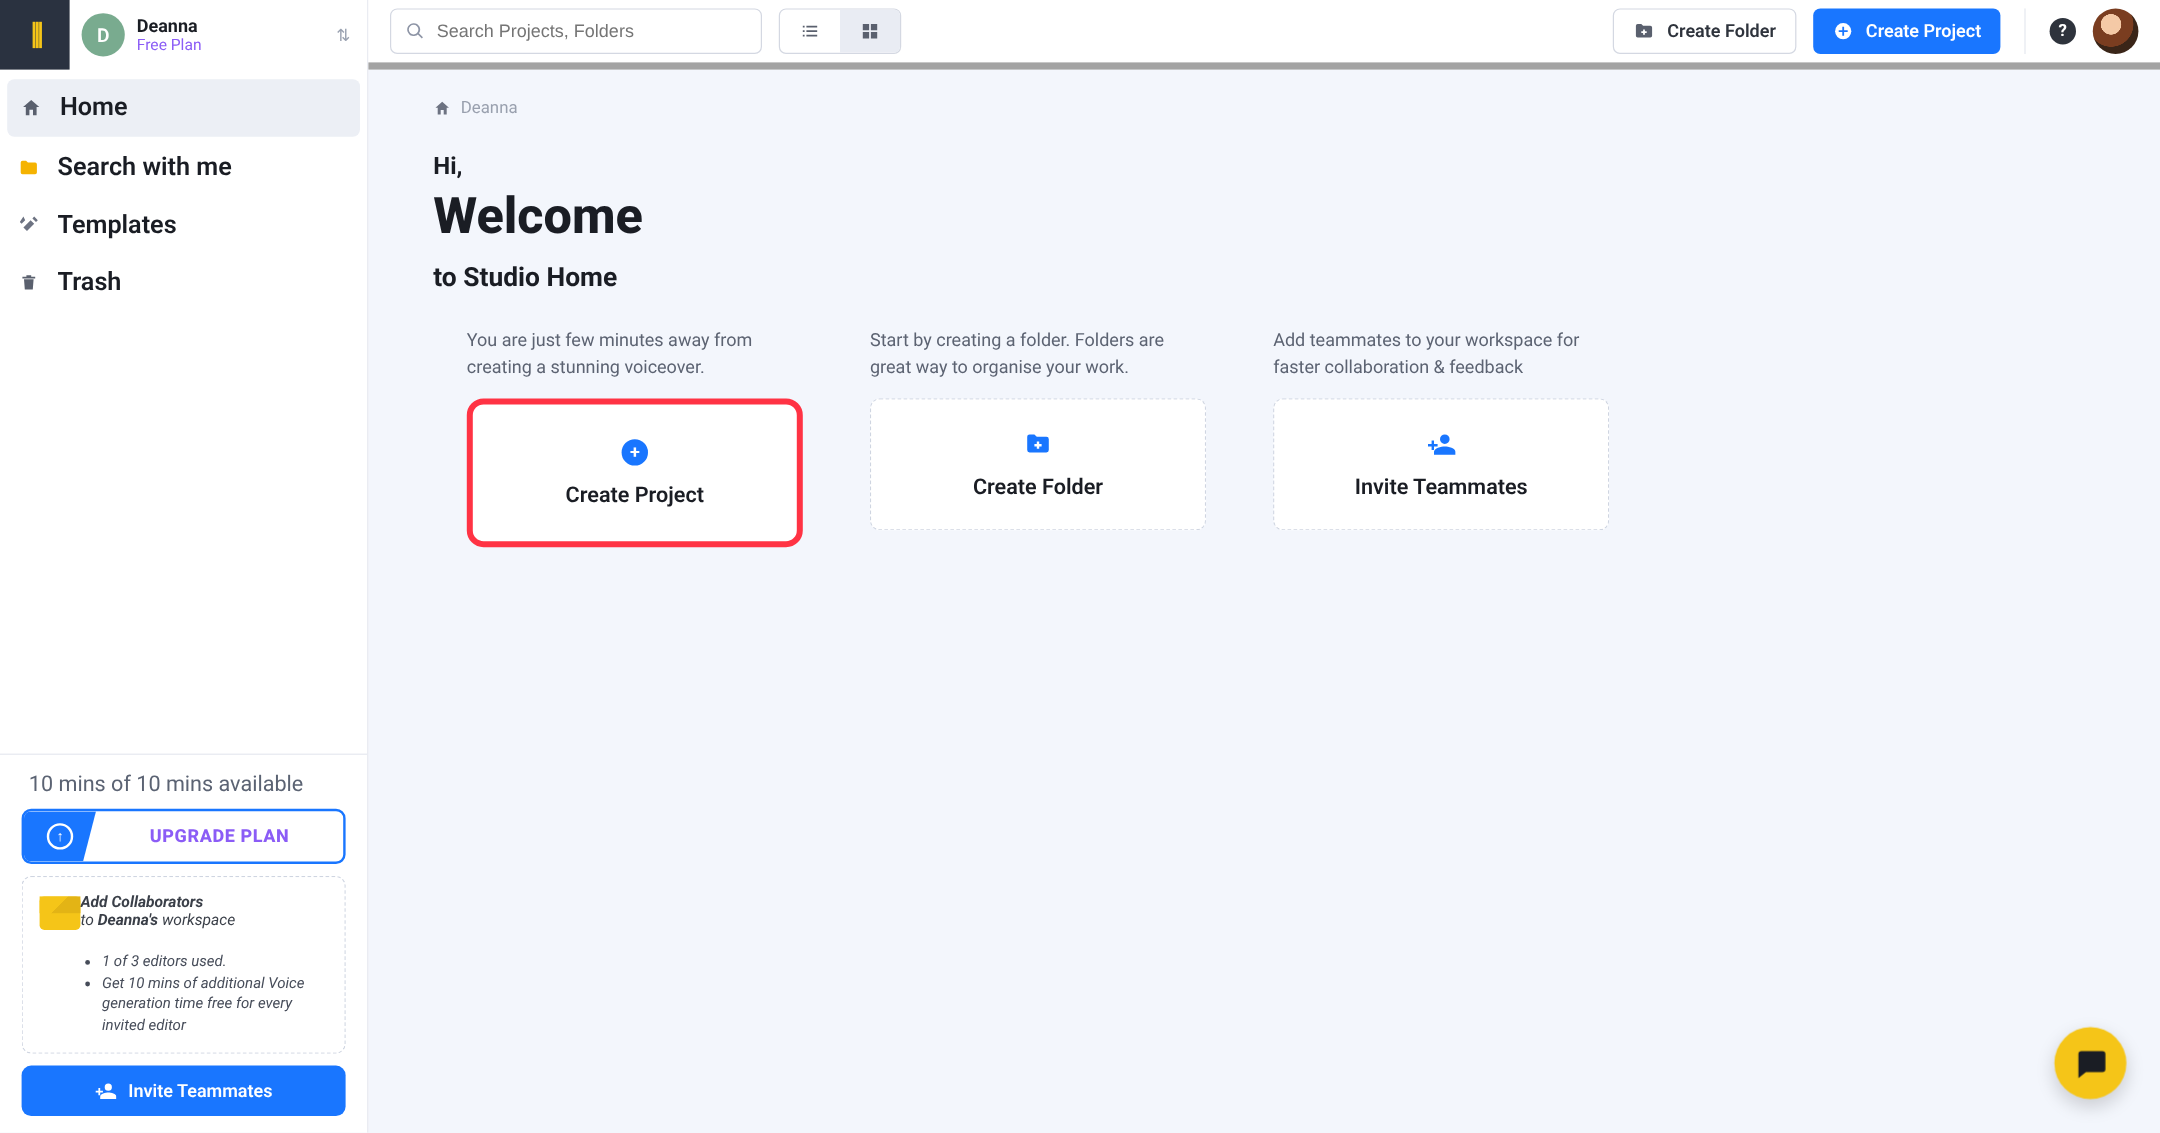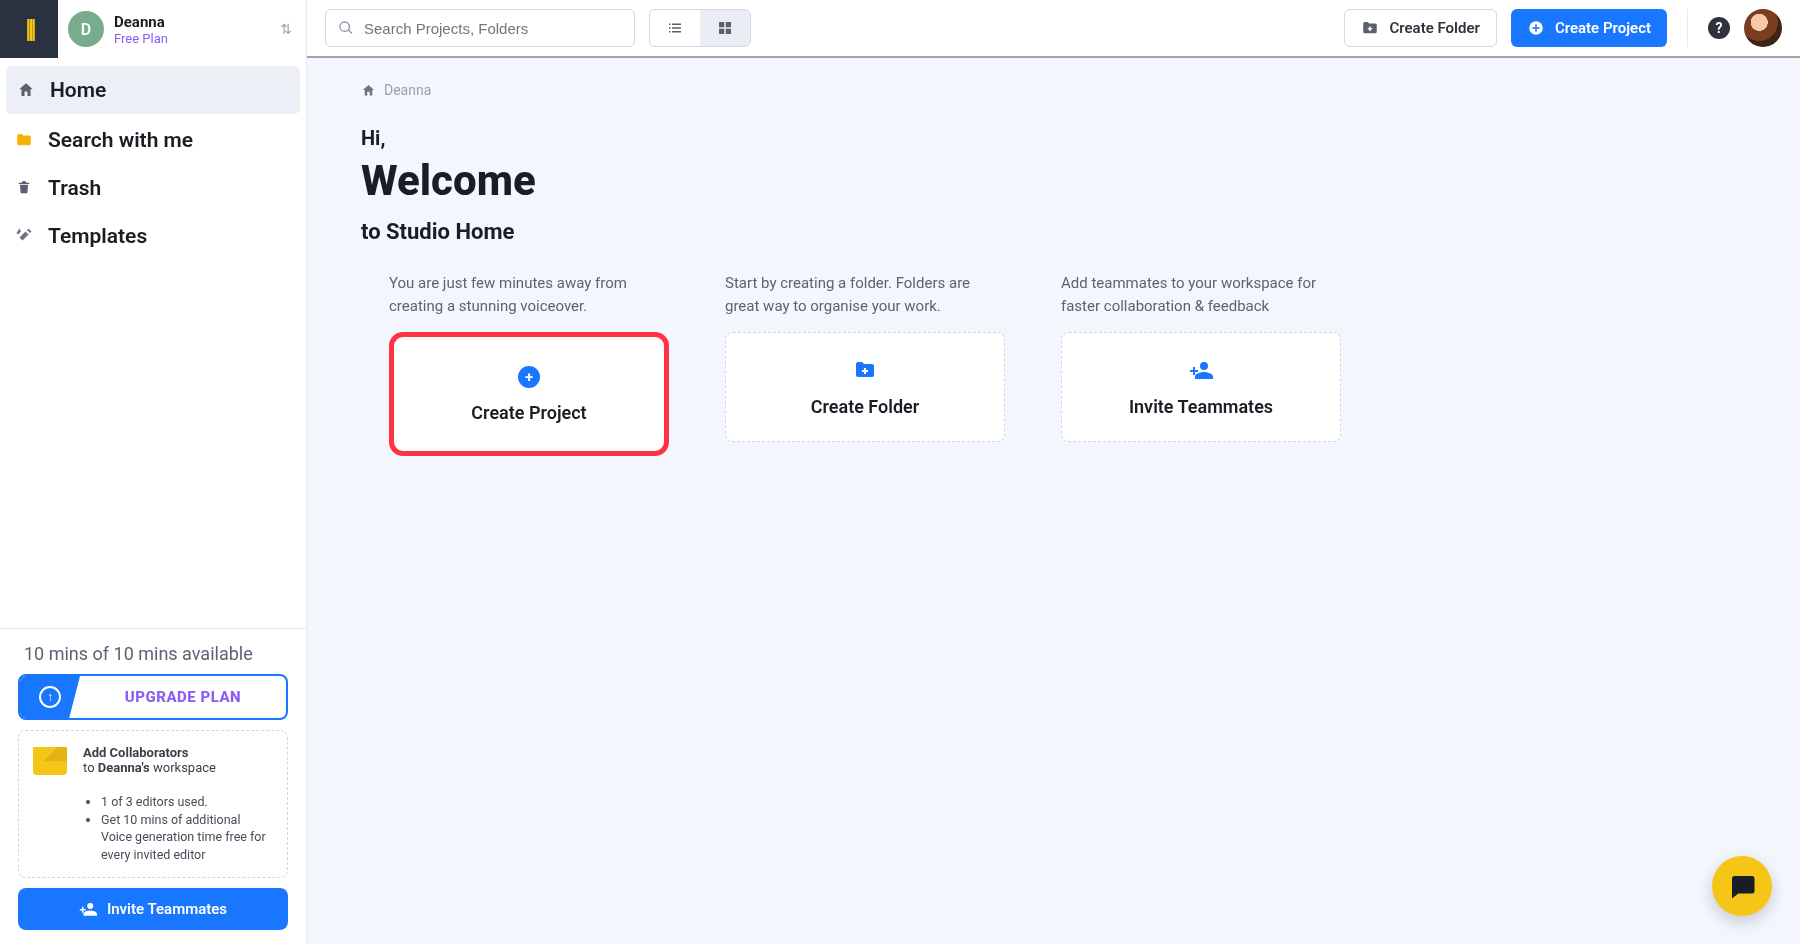--- a/index.html
+++ b/index.html
@@ -21,31 +21,31 @@
   .nav-icon { width:20px; height:20px; display:flex;align-items:center;justify-content:center; color:#5a606e;}
   .yellow-folder { color:#f5b301;}
   .tools { color:#6d7382;}
   .divider { height:1px; background:#e5e8ef; margin-top:auto;}
   .bottom-panel { padding:14px 12px 14px 12px; display:flex; flex-direction:column; gap:10px;}
   .mins-label { font-size:18px; color:#5b6373; padding:0 12px;}
   .upgrade { margin:0 6px; border:2px solid #1976ff; border-radius:8px; height:46px; display:flex; align-items:center; overflow:hidden; cursor:pointer;}
   .upgrade .circle { width:60px; height:100%; background:#1976ff; display:flex;align-items:center;justify-content:center; clip-path: polygon(0 0, 100% 0, 82% 100%, 0 100%);}
   .upgrade .lbl { flex:1; text-align:center; color:#8b5cf6; font-weight:800; font-size:15px; letter-spacing:.5px;}
   .upgrade .circ-icon { width:22px;height:22px;border:2px solid #fff;border-radius:50%;display:flex;align-items:center;justify-content:center;color:#fff;font-weight:700;font-size:12px;}
-  .collab-card { margin:0 6px; border:1px dashed #cfd5e1; border-radius:8px; padding:14px 14px; display:flex; gap:16px; position:relative;}
+  .collab-card { margin:0 6px; border:1px dashed #cfd5e1; border-radius:8px; padding:14px 14px; display:flex; gap:0; position:relative;font-style:italic;}
   .envelope { width:34px;height:28px; background:#f5c518; border-radius:4px; position:relative; margin-top:2px;}
   .envelope:before { content:""; position:absolute; top:0;left:0;right:0; height:14px; background:linear-gradient(135deg,#f5c518 50%, #e3b415 50%);}
   .collab-body { flex:1; font-size:13px; color:#3a3f48;}
   .collab-body .h { font-weight:700;}
   .collab-body ul { margin-top:18px; padding-left:18px;}
   .collab-body li { font-size:12.5px; color:#464c59; line-height:1.4;}
   .invite-btn { margin:0 6px 0 6px; background:#1976ff; color:#fff; text-align:center; padding:12px 0; border-radius:8px; font-weight:600; font-size:15px; display:flex;align-items:center;justify-content:center;gap:10px; cursor:pointer;}
 
   .maincol { flex:1; display:flex; flex-direction:column; height:100%; }
-  .topbar { height:58px; background:#fff; border-bottom:2px solid #a3a3a3; display:flex; align-items:center; padding:0 18px; gap:14px;}
+  .topbar { height:58px; background:#fff; border-bottom:6px solid #a3a3a3; display:flex; align-items:center; padding:0 18px; gap:14px;}
   .search-box { width:310px; height:38px; border:1px solid #d4d8e2; border-radius:6px; display:flex;align-items:center; gap:10px; padding:0 12px; color:#8e95a6;}
   .search-box input { border:none; outline:none; font-size:15px; flex:1; background:transparent; color:#3a3f48;}
   .viewswitch { display:flex; border:1px solid #d4d8e2; border-radius:6px; overflow:hidden; height:38px;}
   .viewswitch .vs { width:50px; display:flex;align-items:center;justify-content:center; color:#5a606e; cursor:pointer;}
   .viewswitch .vs.active { background:#e9ecf3;}
   .top-spacer { flex:1;}
   .btn-outline { height:38px; border:1px solid #d4d8e2; border-radius:6px; padding:0 16px; display:flex;align-items:center;gap:10px; font-weight:600; color:#2e333c; background:#fff; cursor:pointer; font-size:15px;}
   .btn-primary { height:38px; background:#1976ff; border-radius:6px; padding:0 16px; display:flex;align-items:center;gap:10px; font-weight:600; color:#fff; cursor:pointer; font-size:15px;}
   .vline { width:1px; height:38px; background:#e5e8ef; margin:0 6px;}
   .help { width:22px;height:22px;border-radius:50%;background:#2e333c;color:#fff;display:flex;align-items:center;justify-content:center;font-size:14px;font-weight:700; cursor:pointer;}
@@ -101,34 +101,34 @@
       </div>
       <div class="nav-item">
         <span class="nav-icon yellow-folder">
           <svg viewBox="0 0 24 24" width="18" height="18" fill="#f5b301">
               <path d="M3 6a2 2 0 012-2h4l2 2h8a2 2 0 012 2v9a2 2 0 01-2 2H5a2 2 0 01-2-2z"></path>
             </svg>
         </span>
         <span>Search with me</span>
       </div>
       <div class="nav-item">
+        <span class="nav-icon tools">
+          <svg viewBox="0 0 24 24" width="18" height="18" fill="#6d7382">
+              <path d="M6 2l2 4-4 4-2-2zM14 6l4 4-8 8-4-4zM18 2l4 4-2 2-4-4z"></path>
+            </svg>
+        </span>
+        <span>Templates</span>
+      </div>
+      <div class="nav-item">
         <span class="nav-icon">
           <svg viewBox="0 0 24 24" width="16" height="16" fill="#5a606e">
               <path d="M6 7h12l-1 13H7zM4 4h16v2H4zM9 2h6v2H9z"></path>
             </svg>
         </span>
         <span>Trash</span>
-      </div>
-      <div class="nav-item">
-        <span class="nav-icon tools">
-          <svg viewBox="0 0 24 24" width="18" height="18" fill="#6d7382">
-              <path d="M6 2l2 4-4 4-2-2zM14 6l4 4-8 8-4-4zM18 2l4 4-2 2-4-4z"></path>
-            </svg>
-        </span>
-        <span>Templates</span>
       </div>
     </div>
 
     <div class="divider"></div>
 
     <div class="bottom-panel">
       <div class="mins-label">10 mins of 10 mins available</div>
       <div class="upgrade">
         <div class="circle">
             <div class="circ-icon">↑</div>

